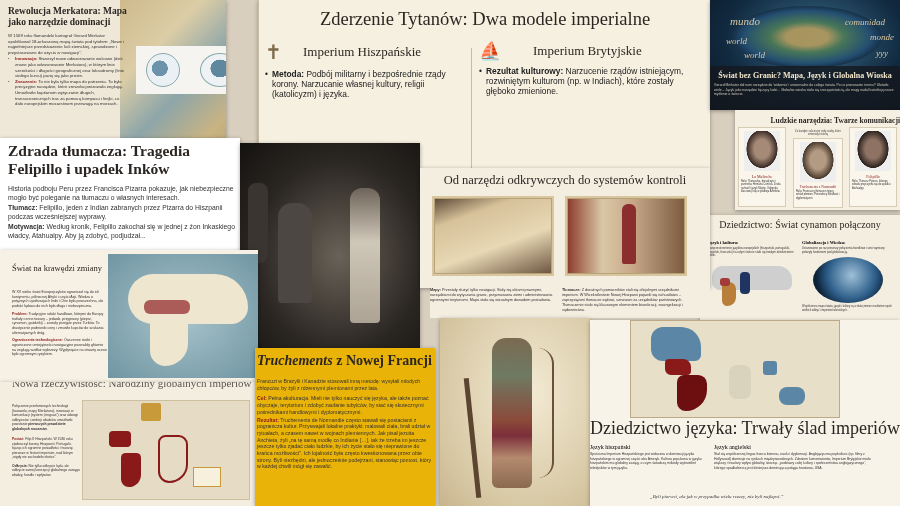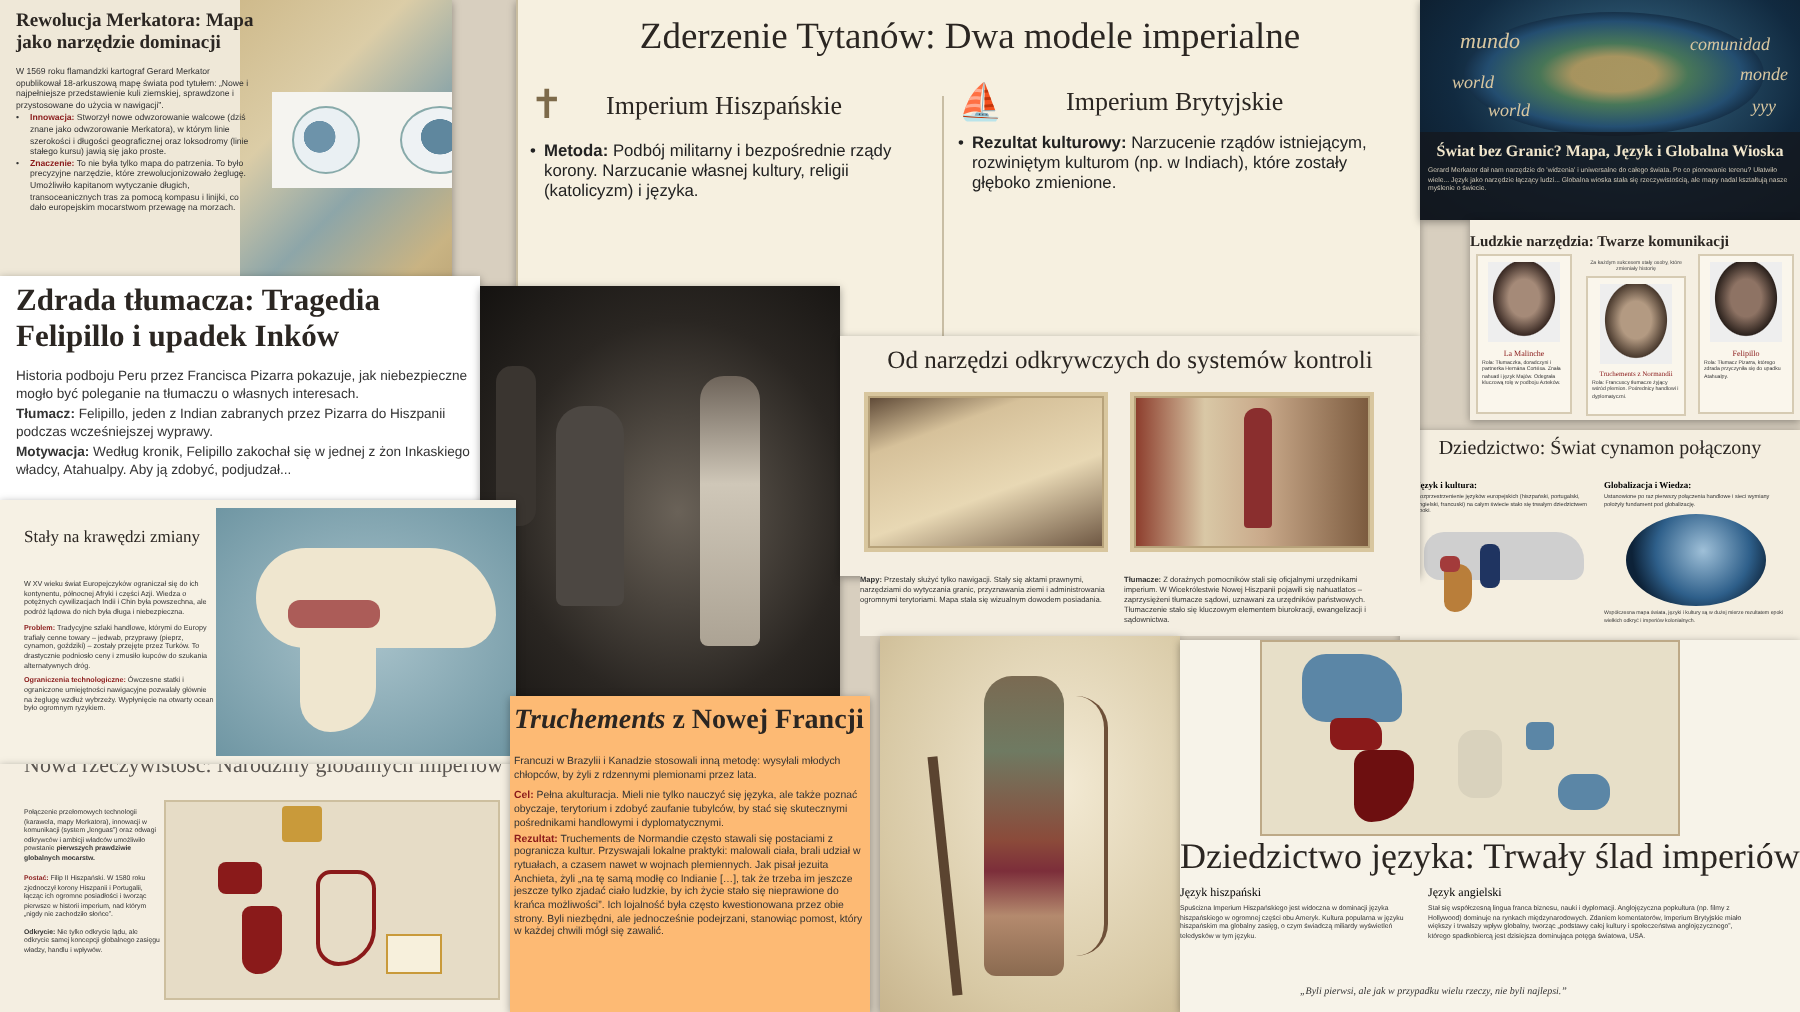--- a/index.html
+++ b/index.html
@@ -70,21 +70,21 @@
     <span style="position:absolute;left:34px;top:50px">world</span>
     <span style="position:absolute;left:166px;top:48px">yyy</span>
   </div>
   <div style="position:absolute;left:0;top:66px;width:190px;height:44px;background:rgba(20,24,30,.8)">
     <div class="serif" style="color:#f1e6cc;font-size:8px;text-align:center;margin-top:5px;font-weight:bold">Świat bez Granic? Mapa, Język i Globalna Wioska</div>
     <div style="color:#cfc7b6;font-size:3.4px;line-height:4.6px;padding:3px 4px">Gerard Merkator dał nam narzędzie do 'widzenia' i uniwersalne do całego świata. Po co pionowanie terenu? Ułatwiło wiele... Język jako narzędzie łączący ludzi... Globalna wioska stała się rzeczywistością, ale mapy nadal kształtują nasze myślenie o świecie.</div>
   </div>
 </div>
 
 <div class="slide" style="left:735px;top:110px;width:165px;height:100px;background:#f5efe2">
-  <div class="h" style="text-align:left;font-size:7.5px;margin-top:6px;font-weight:bold">Ludzkie narzędzia: Twarze komunikacji</div>
+  <div class="h" style="text-align:right;font-size:7.5px;margin-top:6px;font-weight:bold">Ludzkie narzędzia: Twarze komunikacji</div>
   <div style="position:absolute;left:55px;top:20px;width:56px;font-size:2.6px;text-align:center;color:#444">Za każdym sukcesem stały osoby, które zmieniały historię</div>
   <div style="position:absolute;left:3px;top:17px;width:48px;height:80px;border:1px solid #d6cbb3;background:#faf6ec">
     <div style="width:36px;height:40px;margin:3px auto;background:radial-gradient(ellipse at 50% 45%,#a58a78 30%,#3a2a24 60%,#eee 62%)"></div>
     <div class="serif" style="font-size:4px;color:#8a1a1a;text-align:center">La Malinche</div>
     <div style="font-size:2.6px;line-height:3.4px;padding:1px 2px;color:#333">Rola: Tłumaczka, doradczyni i partnerka Hernána Cortésa. Znała nahuatl i język Majów. Odegrała kluczową rolę w podboju Azteków.</div>
   </div>
   <div style="position:absolute;left:58px;top:28px;width:50px;height:70px;border:1px solid #d6cbb3;background:#faf6ec">
     <div style="width:36px;height:40px;margin:3px auto;background:radial-gradient(ellipse at 50% 45%,#b39a82 30%,#4a3a2e 60%,#eee 62%)"></div>
     <div class="serif" style="font-size:3.5px;color:#8a1a1a;text-align:center">Truchements z Normandii</div>
     <div style="font-size:2.6px;line-height:3.4px;padding:1px 2px;color:#333">Rola: Francuscy tłumacze żyjący wśród plemion. Pośrednicy handlowi i dyplomatyczni.</div>
@@ -142,21 +142,21 @@
   <div style="position:absolute;left:0;top:0;width:128px;font-size:3.8px;line-height:4.9px;color:#333"><span class="b">Mapy:</span> <span>Przestały służyć tylko nawigacji. Stały się aktami prawnymi, narzędziami do wytyczania granic, przyznawania ziemi i administrowania ogromnymi terytoriami. Mapa stała się wizualnym dowodem posiadania.</span></div>
   <div style="position:absolute;left:132px;top:0;width:130px;font-size:3.8px;line-height:4.9px;color:#333"><span class="b">Tłumacze:</span> <span>Z doraźnych pomocników stali się oficjalnymi urzędnikami imperium. W Wicekrólestwie Nowej Hiszpanii pojawili się nahuatlatos – zaprzysiężeni tłumacze sądowi, uznawani za urzędników państwowych. Tłumaczenie stało się kluczowym elementem biurokracji, ewangelizacji i sądownictwa.</span></div>
 </div>
 
 <div class="slide" style="left:0;top:250px;width:258px;height:132px;background:#f6f1e4">
   <div class="ocean" style="position:absolute;left:108px;top:4px;width:150px;height:124px">
     <div style="position:absolute;left:20px;top:20px;width:120px;height:50px;background:#efe6cf;border-radius:30px 40px 20px 30px"></div>
     <div style="position:absolute;left:42px;top:62px;width:38px;height:50px;background:#efe6cf;border-radius:10px 10px 30px 20px"></div>
     <div style="position:absolute;left:36px;top:46px;width:46px;height:14px;background:#9b3a3a;opacity:.8;border-radius:6px"></div>
   </div>
-  <div class="h" style="position:absolute;left:12px;top:13px;font-size:8.5px">Stały na krawędzi zmiany</div>
+  <div class="h" style="position:absolute;left:12px;top:13px;font-size:8.5px">Świat na krawędzi zmiany</div>
   <div style="position:absolute;left:12px;top:40px;width:96px;font-size:3.6px;line-height:4.7px;color:#333">
     <p>W XV wieku świat Europejczyków ograniczał się do ich kontynentu, północnej Afryki i części Azji. Wiedza o potężnych cywilizacjach Indii i Chin była powszechna, ale podróż lądowa do nich była długa i niebezpieczna.</p>
     <p style="margin-top:3px"><span class="red">Problem:</span> <span>Tradycyjne szlaki handlowe, którymi do Europy trafiały cenne towary – jedwab, przyprawy (pieprz, cynamon, goździki) – zostały przejęte przez Turków. To drastycznie podniosło ceny i zmusiło kupców do szukania alternatywnych dróg.</span></p>
     <p style="margin-top:3px"><span class="red">Ograniczenia technologiczne:</span> <span>Ówczesne statki i ograniczone umiejętności nawigacyjne pozwalały głównie na żeglugę wzdłuż wybrzeży. Wypłynięcie na otwarty ocean było ogromnym ryzykiem.</span></p>
   </div>
 </div>
 
 <div class="slide" style="left:0;top:382px;width:258px;height:124px;background:#f4eee1">
   <div class="h" style="position:absolute;left:12px;top:-5px;font-size:11px;white-space:nowrap;color:#5a5550">Nowa rzeczywistość: Narodziny globalnych imperiów</div>
   <div style="position:absolute;left:12px;top:22px;width:68px;font-size:3.4px;line-height:4.5px;color:#333">
@@ -166,21 +166,21 @@
   </div>
   <div style="position:absolute;left:82px;top:18px;width:168px;height:100px;background:#e6dcc6;border:1px solid #cdbf9f">
     <div style="position:absolute;left:26px;top:30px;width:22px;height:16px;background:#8a1a1a;border-radius:4px"></div>
     <div style="position:absolute;left:38px;top:52px;width:20px;height:34px;background:#8a1a1a;border-radius:6px 6px 16px 10px"></div>
     <div style="position:absolute;left:75px;top:34px;width:30px;height:48px;border:2px solid #8a1a1a;border-radius:8px 10px 20px 12px"></div>
     <div style="position:absolute;left:58px;top:2px;width:20px;height:18px;background:#c99a3a;border-radius:2px"></div>
     <div style="position:absolute;left:110px;top:66px;width:28px;height:20px;background:#f7f0dc;border:1px solid #c99a3a"></div>
   </div>
 </div>
 
-<div class="slide" style="left:255px;top:348px;width:180px;height:158px;background:#fdba74">
+<div class="slide" style="left:255px;top:348px;width:180px;height:158px;background:#eab308">
   <div class="h" style="position:absolute;left:2px;top:5px;font-size:14px;font-weight:bold;white-space:nowrap"><i>Truchements</i><span> z Nowej Francji</span></div>
   <div style="position:absolute;left:2px;top:30px;width:175px;font-size:5.2px;line-height:6.7px;color:#333">
     <p>Francuzi w Brazylii i Kanadzie stosowali inną metodę: wysyłali młodych chłopców, by żyli z rdzennymi plemionami przez lata.</p>
     <p style="margin-top:4px"><span class="red">Cel:</span> <span>Pełna akulturacja. Mieli nie tylko nauczyć się języka, ale także poznać obyczaje, terytorium i zdobyć zaufanie tubylców, by stać się skutecznymi pośrednikami handlowymi i dyplomatycznymi.</span></p>
     <p style="margin-top:1px"><span class="red">Rezultat:</span> <span>Truchements de Normandie często stawali się postaciami z pogranicza kultur. Przyswajali lokalne praktyki: malowali ciała, brali udział w rytuałach, a czasem nawet w wojnach plemiennych. Jak pisał jezuita Anchieta, żyli „na tę samą modłę co Indianie […], tak że trzeba im jeszcze jeszcze tylko zjadać ciało ludzkie, by ich życie stało się nieprawione do krańca możliwości”. Ich lojalność była często kwestionowana przez obie strony. Byli niezbędni, ale jednocześnie podejrzani, stanowiąc pomost, który w każdej chwili mógł się zawalić.</span></p>
   </div>
 </div>
 
 <div class="slide" style="left:440px;top:318px;width:150px;height:188px;background:radial-gradient(ellipse at 60% 40%,#f3ead4,#d8c9a5 70%,#c8b58e)">
   <div style="position:absolute;left:52px;top:20px;width:40px;height:150px;background:linear-gradient(#7a6a52,#6f7a62 25%,#8b4a3a 55%,#7c2e3a 65%,#b48a6e 80%,#8a6a50);border-radius:14px 14px 6px 6px"></div>

